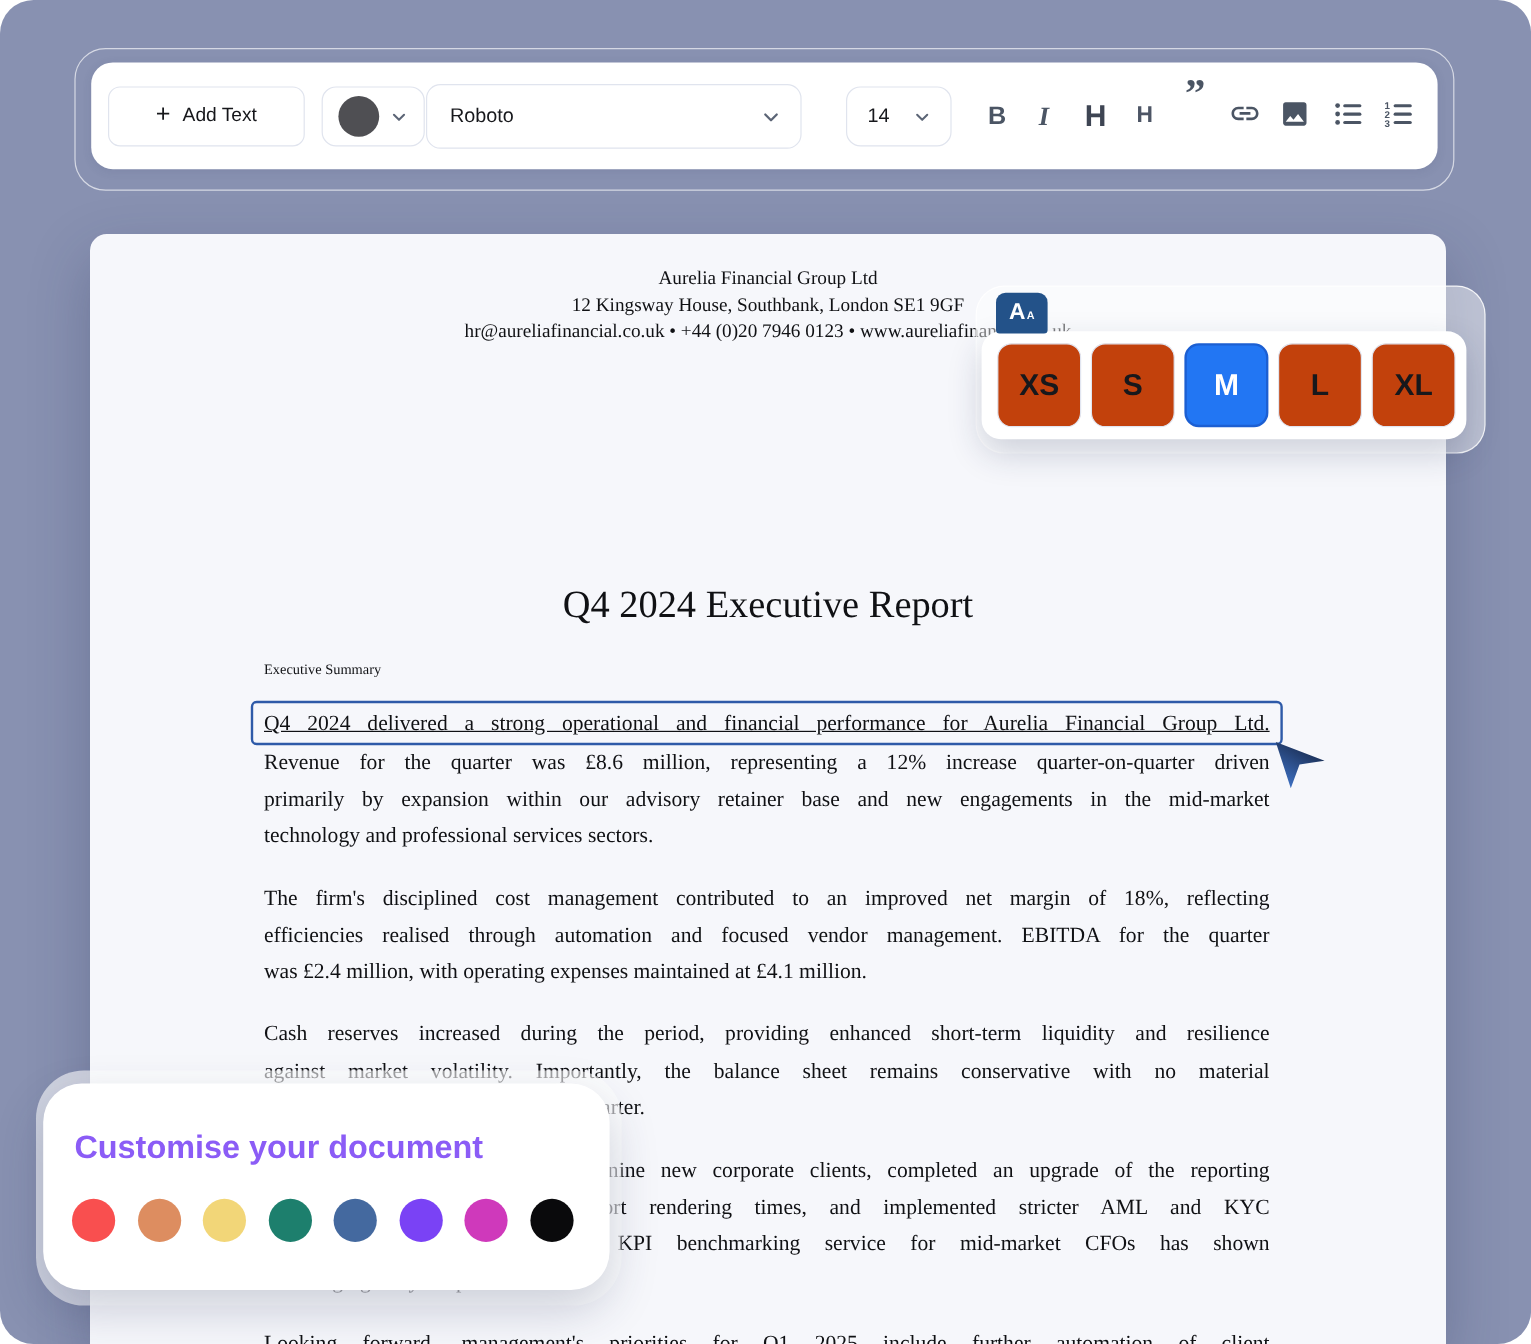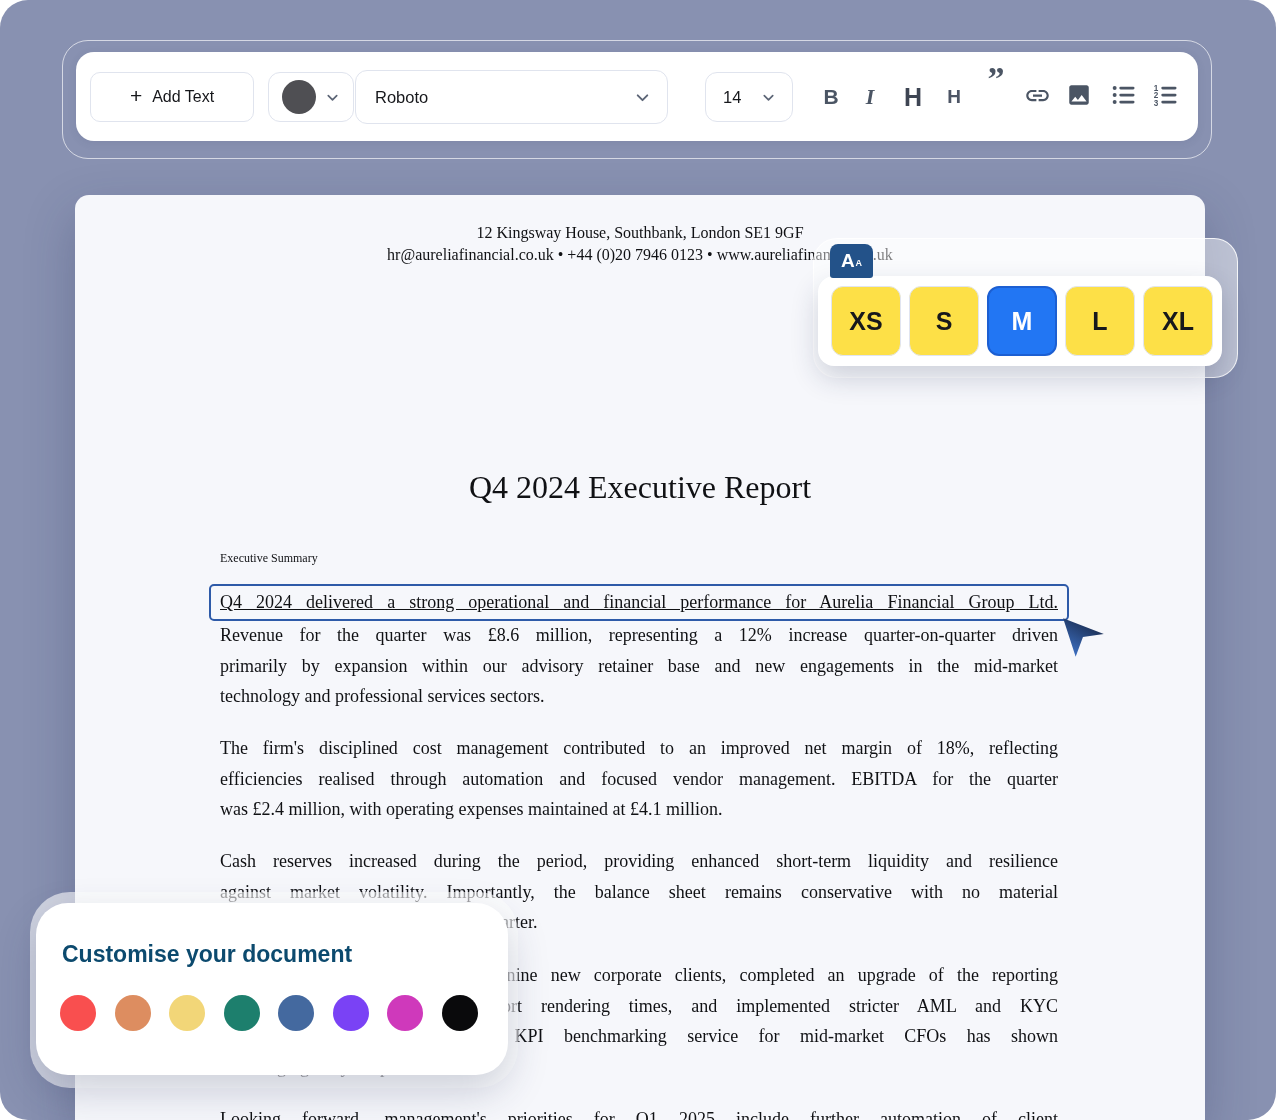--- a/index.html
+++ b/index.html
@@ -30,21 +30,21 @@
   .g-h1{font-weight:700;font-size:25px;color:#3e4553;}
   .g-h2{font-weight:700;font-size:19px;color:#4d5565;}
   .g-quote{font-family:"Liberation Serif",serif;font-weight:700;font-size:34px;position:relative;top:7px;}
 
   
   .page{position:absolute;left:75px;top:195px;width:1130px;height:925px;background:#f6f7fb;
         border-radius:14px 14px 0 0;box-shadow:0 20px 50px rgba(35,45,85,.28);z-index:1;
         font-family:"Liberation Serif","DejaVu Serif",serif;color:#101114;}
   .doc-header{position:absolute;top:27px;left:0;width:100%;text-align:center;
               font-size:16px;line-height:22px;}
-  .doc-title{position:absolute;top:272px;left:0;width:100%;text-align:center;
+  .doc-title{position:absolute;top:288px;left:0;width:100%;text-align:center;
              font-size:32px;line-height:40px;}
   .doc-heading{position:absolute;left:145px;top:356px;font-size:12px;}
   .sel-box{position:absolute;left:134px;top:389px;width:860px;height:37px;box-sizing:border-box;
            border:2px solid #2e5aa8;border-radius:5px;}
   .para{position:absolute;left:145px;width:838px;}
   .bodyline{height:30.5px;font-size:18px;line-height:30.5px;white-space:normal;overflow:hidden;}
   .j{text-align:justify;text-align-last:justify;}
   .l{text-align:left;}
   .selline{position:absolute;left:145px;top:392px;width:838px;font-size:18px;line-height:31px;
            text-align:justify;text-align-last:justify;text-decoration:underline;}
@@ -53,31 +53,31 @@
   .aa-outer{position:absolute;left:813px;top:238px;width:423px;height:138px;border-radius:24px;
             background:rgba(255,255,255,.45);border:1px solid rgba(255,255,255,.85);z-index:20;}
   .aa-badge{position:absolute;left:830px;top:244px;width:43px;height:34px;background:#235289;
             border-radius:8px 8px 3px 3px;color:#fff;display:flex;align-items:center;
             justify-content:center;z-index:22;cursor:pointer;}
   .aa-badge .big{font-size:19px;font-weight:600;}
   .aa-badge .small{font-size:13px;font-weight:600;font-variant:small-caps;margin-left:1px;}
   .aa-panel{position:absolute;left:818px;top:276px;width:404px;height:90px;background:#fff;
             border-radius:16px;box-shadow:0 12px 28px rgba(30,40,80,.20);z-index:21;
             display:flex;align-items:center;padding-left:13px;gap:8px;box-sizing:border-box;}
-  .size-opt{width:70px;height:70px;border:1.5px solid #e1e5f0;border-radius:12px;background:#fde047;
+  .size-opt{width:70px;height:70px;border:1.5px solid #e1e5f0;border-radius:12px;background:#c2410c;
             display:flex;align-items:center;justify-content:center;font-size:25px;font-weight:600;
             color:#17181c;box-sizing:border-box;cursor:pointer;}
   .size-opt.selected{color:#fff;border:2px solid #1c5fd2;}
 
   
   .cust-outer{position:absolute;left:30px;top:892px;width:488px;height:196px;border-radius:40px;
               background:rgba(255,255,255,.6);z-index:30;}
   .cust-card{position:absolute;left:36px;top:903px;width:472px;height:172px;background:#fff;
              border-radius:32px;box-shadow:0 16px 40px rgba(40,50,90,.22);z-index:31;}
-  .cust-title{margin:38px 0 0 26px;font-size:23px;font-weight:700;color:#0c4a6e;}
+  .cust-title{margin:38px 0 0 26px;font-size:27px;font-weight:700;color:#8b5cf6;}
   .swatches{display:flex;gap:18.5px;margin:27px 0 0 24px;}
   .swatch{width:36px;height:36px;border-radius:50%;cursor:pointer;}
 
   .cursor{position:absolute;left:1060px;top:612px;z-index:40;}
   .chev{display:flex;}
 </style>
 </head>
 <body>
 
 <div class="screen">
@@ -166,20 +166,21 @@
                 <rect x="8" y="11" width="13" height="2.2" rx="1.1"></rect>
                 <rect x="8" y="17" width="13" height="2.2" rx="1.1"></rect>
               </g>
             </svg>
         </span>
       </div>
     </div>
 
     <div class="page">
       <div class="doc-header">
+        <div>Aurelia Financial Group Ltd</div>
         <div>12 Kingsway House, Southbank, London SE1 9GF</div>
         <div>hr@aureliafinancial.co.uk  •  +44 (0)20 7946 0123  •  www.aureliafinancial.co.uk</div>
       </div>
 
       <div class="doc-title">Q4 2024 Executive Report</div>
       <div class="doc-heading">Executive Summary</div>
 
       <div class="sel-box"></div>
       <div class="selline">Q4 2024 delivered a strong operational and financial performance for Aurelia Financial Group Ltd.</div>
 

